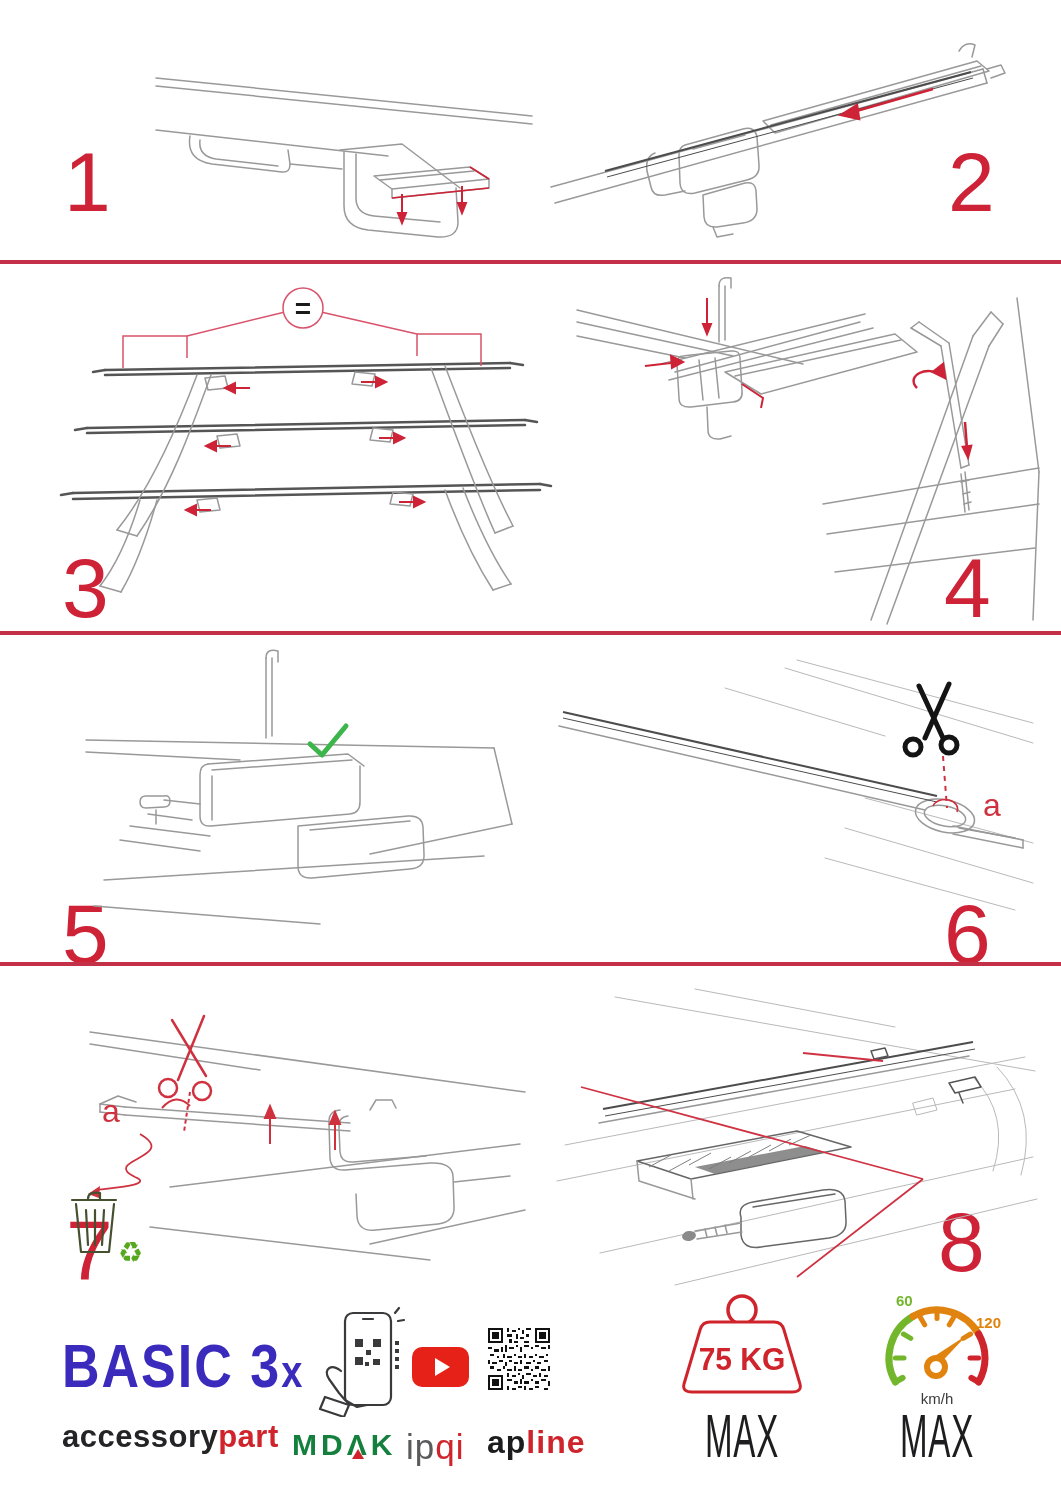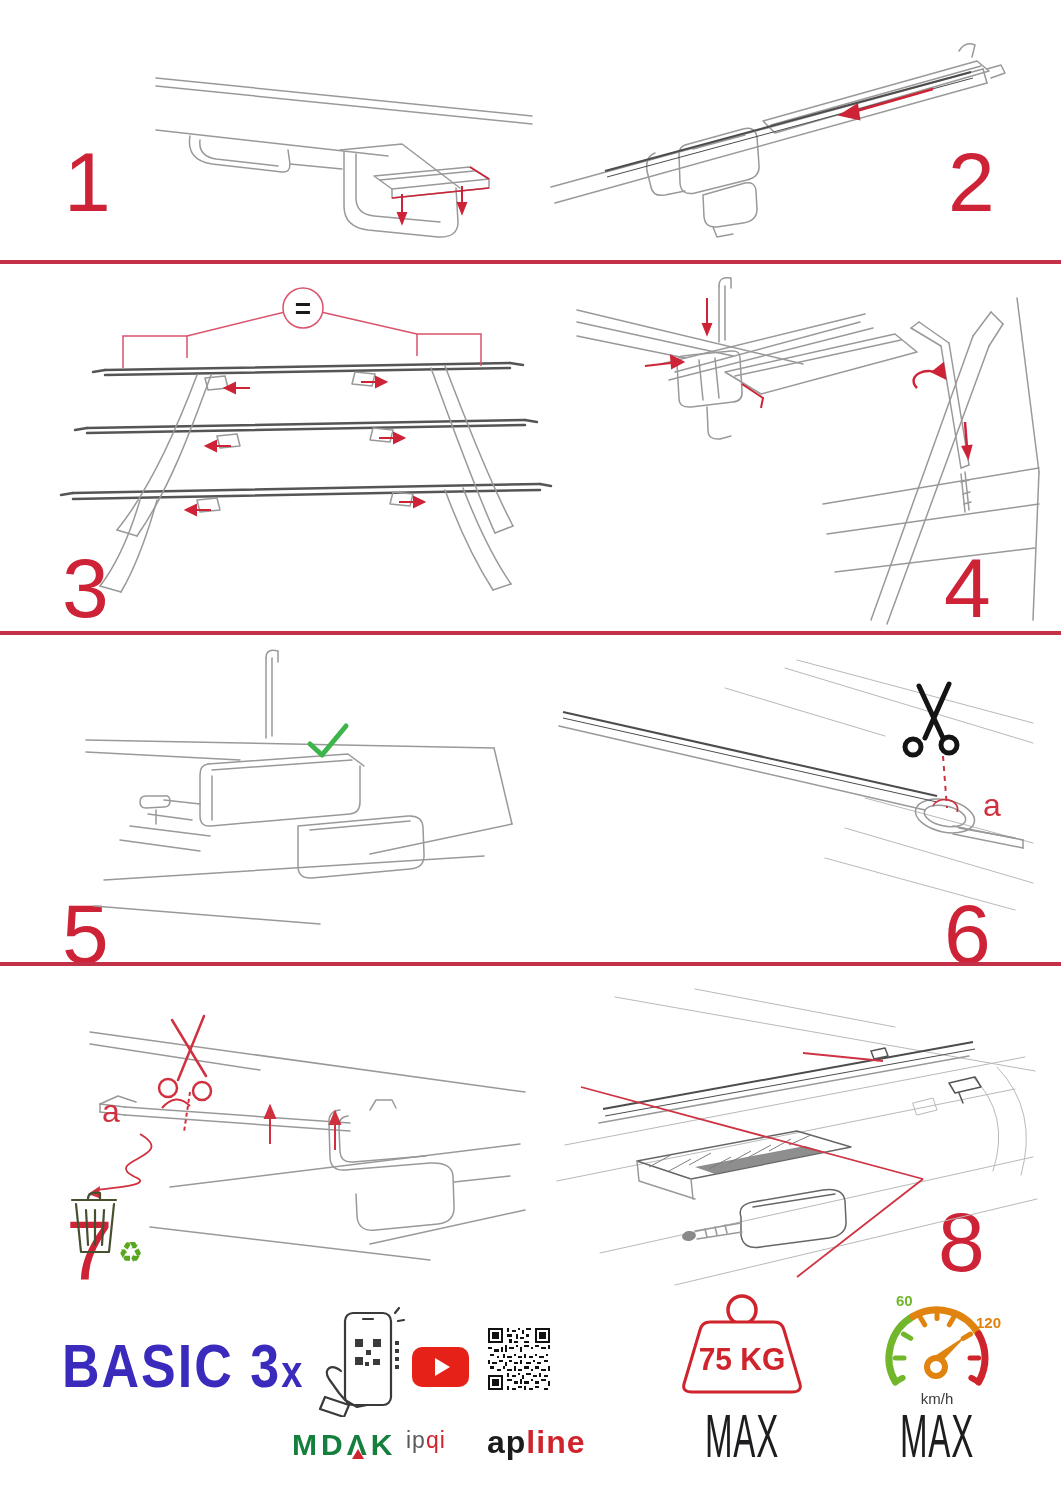--- a/index.html
+++ b/index.html
@@ -16,21 +16,21 @@
   .brand-name .brand-x{font-size:38px;}
   .brand-sub{position:absolute;left:62px;top:1419px;font-size:31px;font-weight:700;letter-spacing:0.5px;}
   .dark-t{color:#242426;}
   .red-t{color:#d0242c;}
   .mdak-text{position:absolute;left:292px;top:1428px;font-size:30px;font-weight:700;
              letter-spacing:4px;color:#15803d;}
   .mdak-a{position:relative;display:inline-block;}
   .mdak-a .tri{position:absolute;left:50%;bottom:3px;transform:translateX(-58%);width:0;height:0;
                border-left:6px solid transparent;border-right:6px solid transparent;
                border-bottom:10px solid #d0242c;}
-  .ipqi-text{position:absolute;left:406px;top:1427px;font-size:23px;letter-spacing:1px;color:#5a5a5c;}
+  .ipqi-text{position:absolute;left:406px;top:1427px;font-size:35px;letter-spacing:1px;color:#5a5a5c;}
   .apline-text{position:absolute;left:487px;top:1424px;font-size:32px;font-weight:700;
                letter-spacing:1px;color:#1c1c1e;}
   .yt{position:absolute;left:412px;top:1347px;width:57px;height:40px;background:#e62117;
       border-radius:10px;display:flex;align-items:center;justify-content:center;}
   .yt-tri{width:0;height:0;border-top:9px solid transparent;border-bottom:9px solid transparent;
           border-left:15px solid #ffffff;margin-left:4px;}
   .max-label{position:absolute;font-size:46px;font-weight:500;color:#1d1d1f;text-align:center;
              transform:scale(0.72,1.32);transform-origin:center top;letter-spacing:1px;}
   .label-a{fill:#d0313f;font-size:32px;font-family:"Liberation Sans",sans-serif;}
 </style>
@@ -371,20 +371,23 @@
     <g stroke="#cf3242" stroke-width="1.8" fill="none">
       <path d="M258,68 L338,76"></path>
       <path d="M36,102 L378,194"></path>
       <path d="M252,292 L378,194"></path>
     </g>
   </svg>
 
   <div class="brand-name">
     <span>BASIC 3</span><span class="brand-x">x</span>
   </div>
+  <div class="brand-sub">
+    <span class="dark-t">accessory</span><span class="red-t">part</span>
+  </div>
 
   <svg class="art" style="left:305px;top:1305px;" width="100" height="112" viewBox="0 0 100 112">
     <g stroke="#3a3a3c" stroke-width="2.2" fill="none" stroke-linecap="round" stroke-linejoin="round">
       <rect x="40" y="8" width="46" height="92" rx="8"></rect>
       <line x1="58" y1="14" x2="68" y2="14"></line>
       <path d="M90,8 l4,-5"></path>
         <path d="M93,16 l6,-1"></path>
       <path d="M36,66 C26,58 18,64 24,74 L34,88 L40,95 L52,102 L62,100"></path>
       <path d="M20,92 L44,100 L39,112 L15,104 Z"></path>
     </g>

